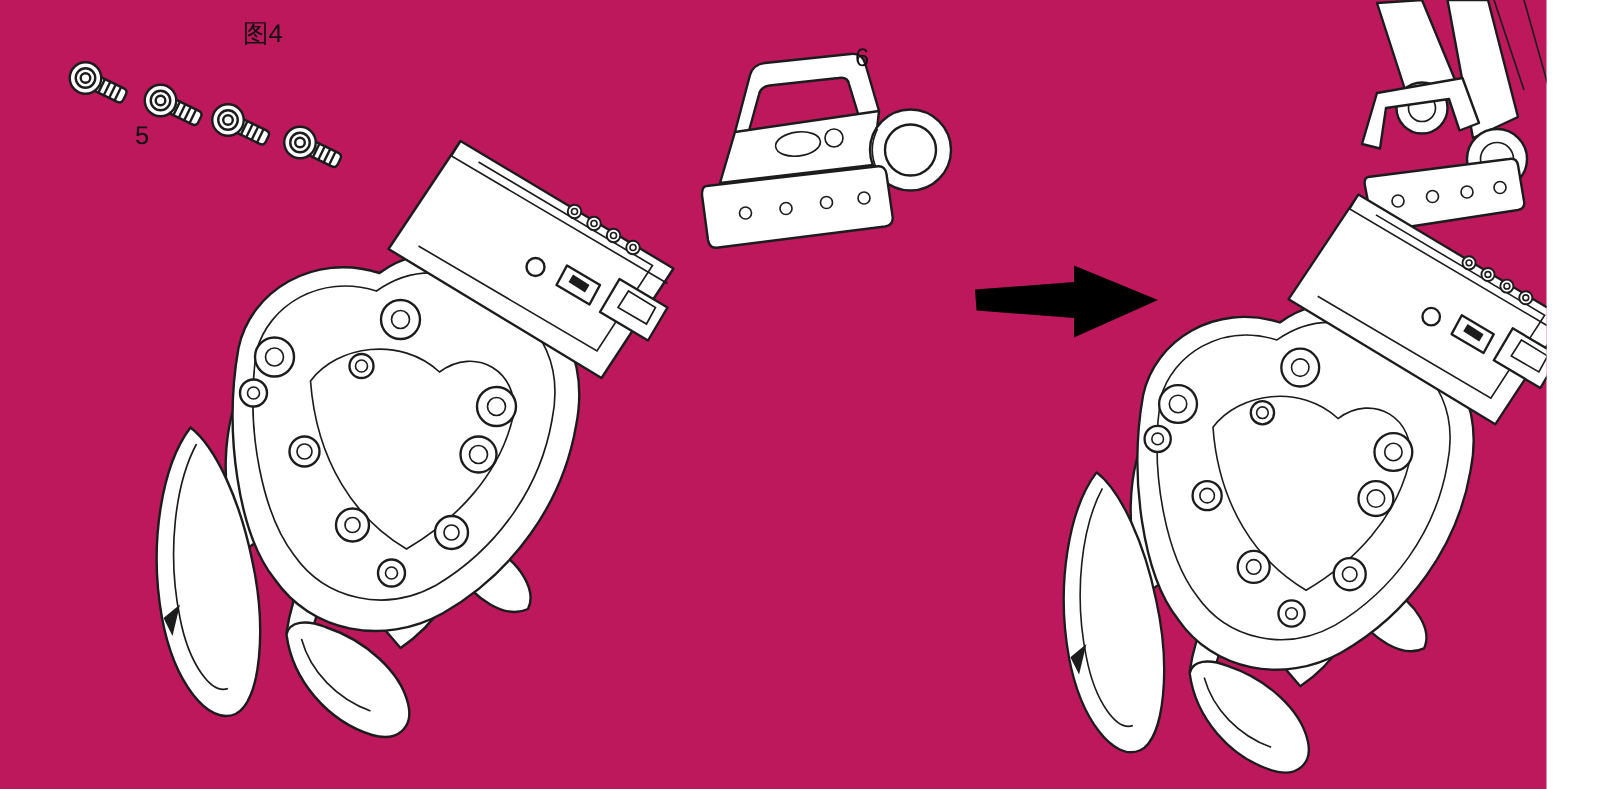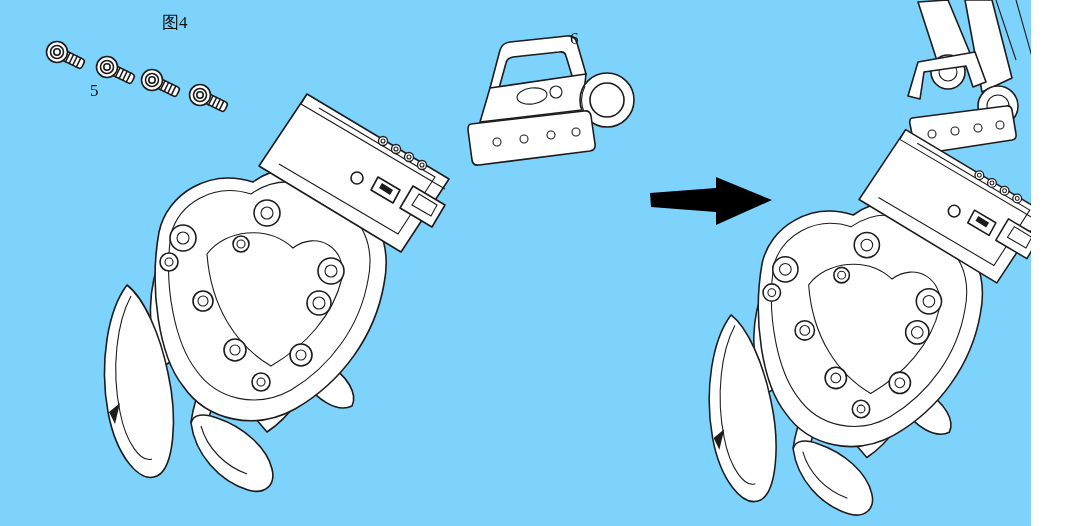--- a/index.html
+++ b/index.html
@@ -1,18 +1,18 @@
 <!DOCTYPE html>
 <html><head>
 <meta charset="utf-8">
 <style>
   html,body{margin:0;padding:0;background:#ffffff;}
   .canvas{
-    position:relative;width:1031px;height:526px;background:#7dd3fc;
-    overflow:hidden;font-family:Liberation Serif, serif;color:#111;
+    position:relative;width:1031px;height:526px;background:#be185d;
+    overflow:hidden;font-family:Liberation Sans, sans-serif;color:#111;
   }
   .diagram-svg{position:absolute;left:0;top:0;}
   .label{position:absolute;font-size:17px;line-height:1;color:#111;user-select:none;}
   .lineart{fill:#ffffff;stroke:#1c1c1c;stroke-width:1.6;stroke-linejoin:round;stroke-linecap:round;}
   .thin{stroke:#1c1c1c;stroke-width:1.1;fill:none;}
   .dark{fill:#1c1c1c;stroke:none;}
   .holefill{fill:#ffffff;stroke:#1c1c1c;stroke-width:1.3;}
 </style>
 </head>
 <body>

